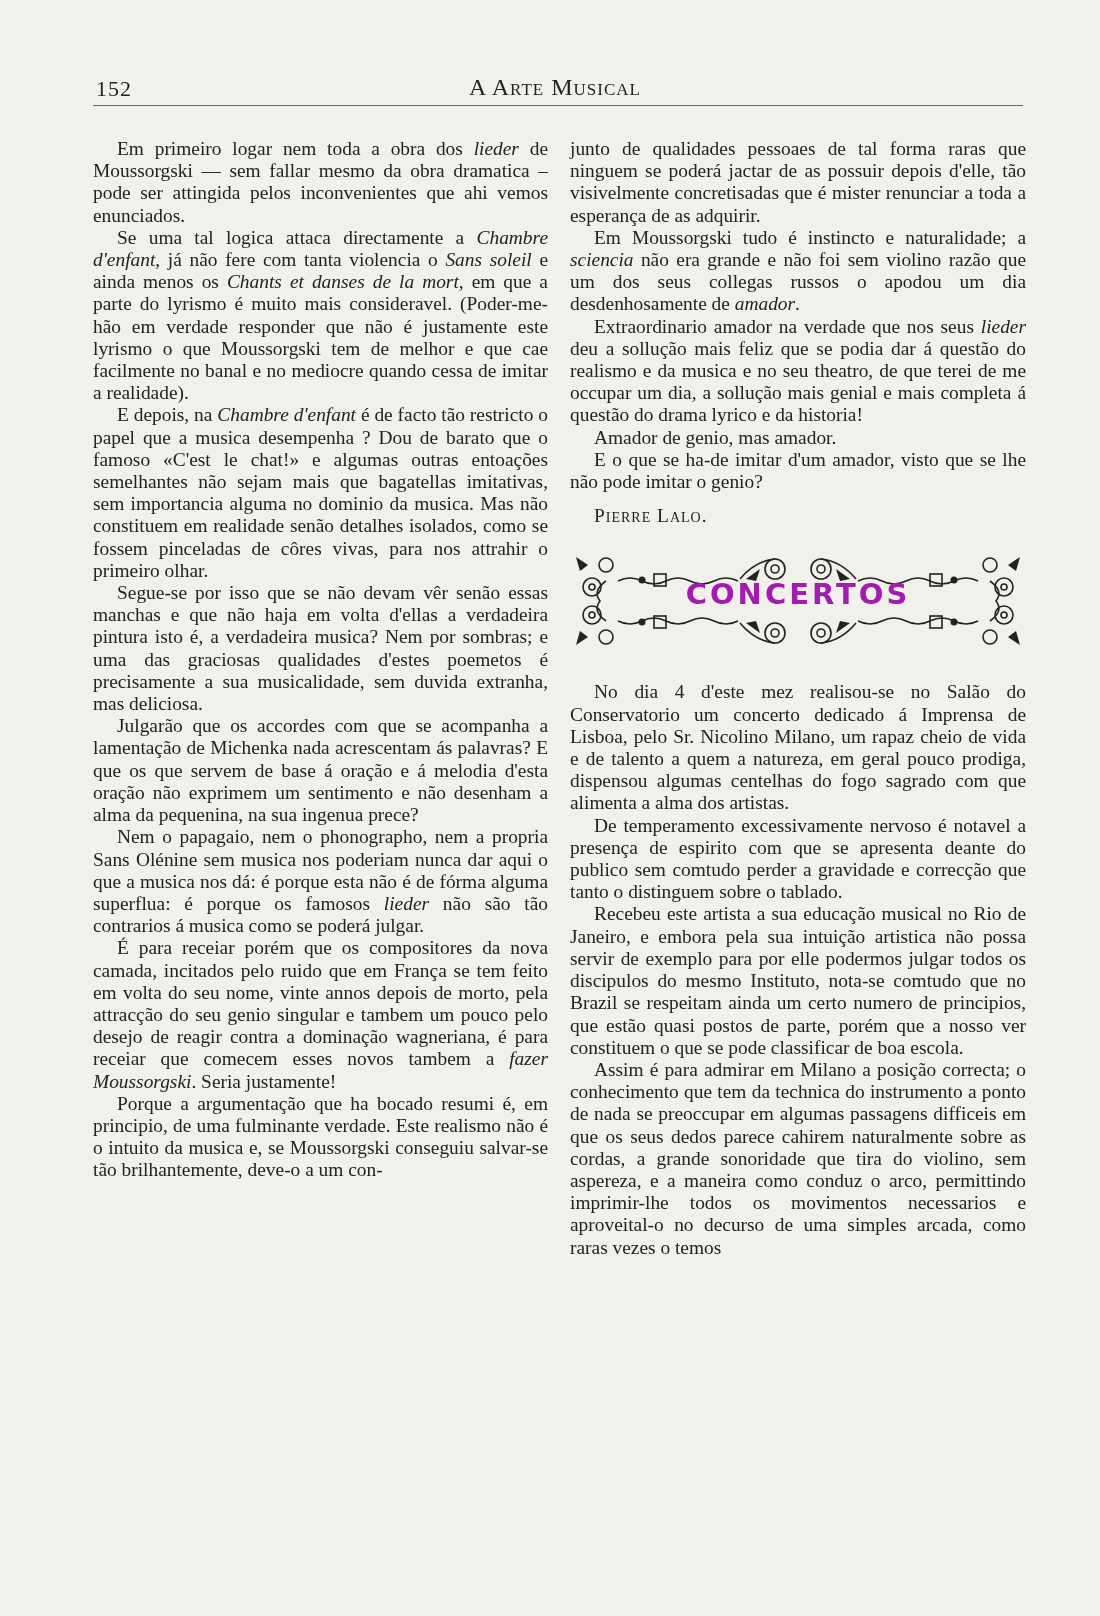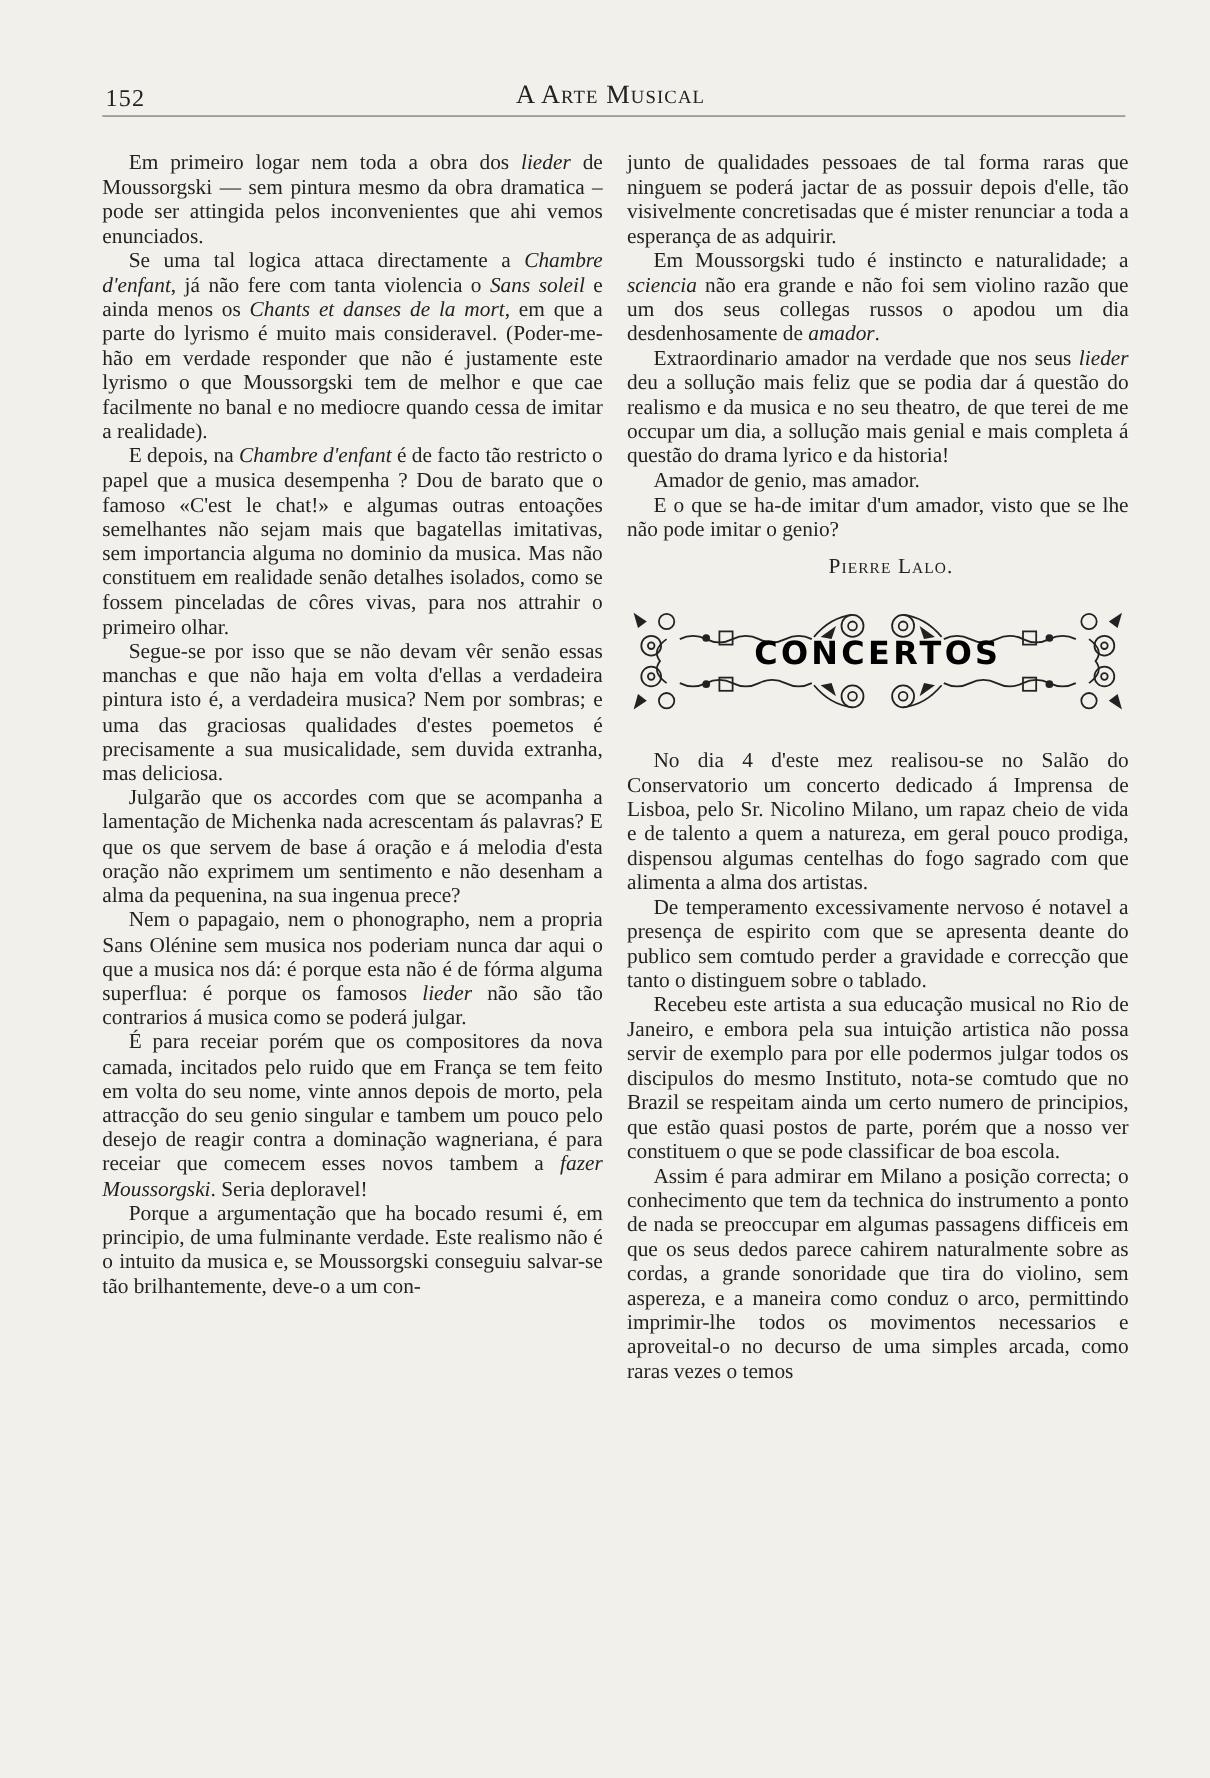--- a/index.html
+++ b/index.html
@@ -28,50 +28,50 @@
   .col {
     position: absolute; top: 138px; width: 455px;
     font-size: 19.4px; line-height: 22.2px; text-align: justify;
   }
   .col.left { left: 93px; }
   .col.right { left: 570px; width: 456px; }
   .col p { margin: 0; text-indent: 24px; }
   .col p.cont { text-indent: 0; }
   .col i { font-style: italic; }
   .signature {
-    text-align: center; font-variant: small-caps; letter-spacing: 1px;
+    text-align: left; font-variant: small-caps; letter-spacing: 1px;
     margin-top: 12px !important; padding-right: 0;
   }
   .banner {
     position: relative; margin: 24px 0 30px 0; height: 100px; width: 456px;
   }
   .banner svg { position: absolute; left: 0; top: 0; }
   .banner-title {
     position: absolute; left: 0; right: 0; top: 32px; text-align: center;
     font-family: "DejaVu Sans", sans-serif; font-weight: bold; font-size: 29px;
-    letter-spacing: 3px; color: #000000;
+    letter-spacing: 3px; color: #a21caf;
   }
 </style>
 </head>
 <body>
 
 <div class="header">
   <span class="page-num">152</span>
   <div class="running-title">A Arte Musical</div>
 </div>
 <div class="header-rule"></div>
 
 <div class="col left">
-  <p><span>Em primeiro logar nem toda a obra dos </span><i>lieder</i><span> de Moussorgski — sem pintura mesmo da obra dramatica – pode ser attingida pelos inconvenientes que ahi vemos enunciados.</span></p>
+  <p><span>Em primeiro logar nem toda a obra dos </span><i>lieder</i><span> de Moussorgski — sem fallar mesmo da obra dramatica – pode ser attingida pelos inconvenientes que ahi vemos enunciados.</span></p>
   <p><span>Se uma tal logica attaca directamente a </span><i>Chambre d'enfant</i><span>, já não fere com tanta violencia o </span><i>Sans soleil</i><span> e ainda menos os </span><i>Chants et danses de la mort,</i><span> em que a parte do lyrismo é muito mais consideravel. (Poder-me-hão em verdade responder que não é justamente este lyrismo o que Moussorgski tem de melhor e que cae facilmente no banal e no mediocre quando cessa de imitar a realidade).</span></p>
   <p><span>E depois, na </span><i>Chambre d'enfant</i><span> é de facto tão restricto o papel que a musica desempenha ? Dou de barato que o famoso «C'est le chat!» e algumas outras entoações semelhantes não sejam mais que bagatellas imitativas, sem importancia alguma no dominio da musica. Mas não constituem em realidade senão detalhes isolados, como se fossem pinceladas de côres vivas, para nos attrahir o primeiro olhar.</span></p>
   <p>Segue-se por isso que se não devam vêr senão essas manchas e que não haja em volta d'ellas a verdadeira pintura isto é, a verdadeira musica? Nem por sombras; e uma das graciosas qualidades d'estes poemetos é precisamente a sua musicalidade, sem duvida extranha, mas deliciosa.</p>
   <p>Julgarão que os accordes com que se acompanha a lamentação de Michenka nada acrescentam ás palavras? E que os que servem de base á oração e á melodia d'esta oração não exprimem um sentimento e não desenham a alma da pequenina, na sua ingenua prece?</p>
   <p><span>Nem o papagaio, nem o phonographo, nem a propria Sans Olénine sem musica nos poderiam nunca dar aqui o que a musica nos dá: é porque esta não é de fórma alguma superflua: é porque os famosos </span><i>lieder</i><span> não são tão contrarios á musica como se poderá julgar.</span></p>
-  <p><span>É para receiar porém que os compositores da nova camada, incitados pelo ruido que em França se tem feito em volta do seu nome, vinte annos depois de morto, pela attracção do seu genio singular e tambem um pouco pelo desejo de reagir contra a dominação wagneriana, é para receiar que comecem esses novos tambem a </span><i>fazer Moussorgski</i><span>. Seria deploravel!</span></p>
+  <p><span>É para receiar porém que os compositores da nova camada, incitados pelo ruido que em França se tem feito em volta do seu nome, vinte annos depois de morto, pela attracção do seu genio singular e tambem um pouco pelo desejo de reagir contra a dominação wagneriana, é para receiar que comecem esses novos tambem a </span><i>fazer Moussorgski</i><span>. Seria justamente!</span></p>
   <p>Porque a argumentação que ha bocado resumi é, em principio, de uma fulminante verdade. Este realismo não é o intuito da musica e, se Moussorgski conseguiu salvar-se tão brilhantemente, deve-o a um con-</p>
 </div>
 
 <div class="col right">
   <p class="cont">junto de qualidades pessoaes de tal forma raras que ninguem se poderá jactar de as possuir depois d'elle, tão visivelmente concretisadas que é mister renunciar a toda a esperança de as adquirir.</p>
   <p><span>Em Moussorgski tudo é instincto e naturalidade; a </span><i>sciencia</i><span> não era grande e não foi sem violino razão que um dos seus collegas russos o apodou um dia desdenhosamente de </span><i>amador</i><span>.</span></p>
   <p><span>Extraordinario amador na verdade que nos seus </span><i>lieder</i><span> deu a sollução mais feliz que se podia dar á questão do realismo e da musica e no seu theatro, de que terei de me occupar um dia, a sollução mais genial e mais completa á questão do drama lyrico e da historia!</span></p>
   <p>Amador de genio, mas amador.</p>
   <p>E o que se ha-de imitar d'um amador, visto que se lhe não pode imitar o genio?</p>
   <p class="signature">Pierre Lalo.</p>

